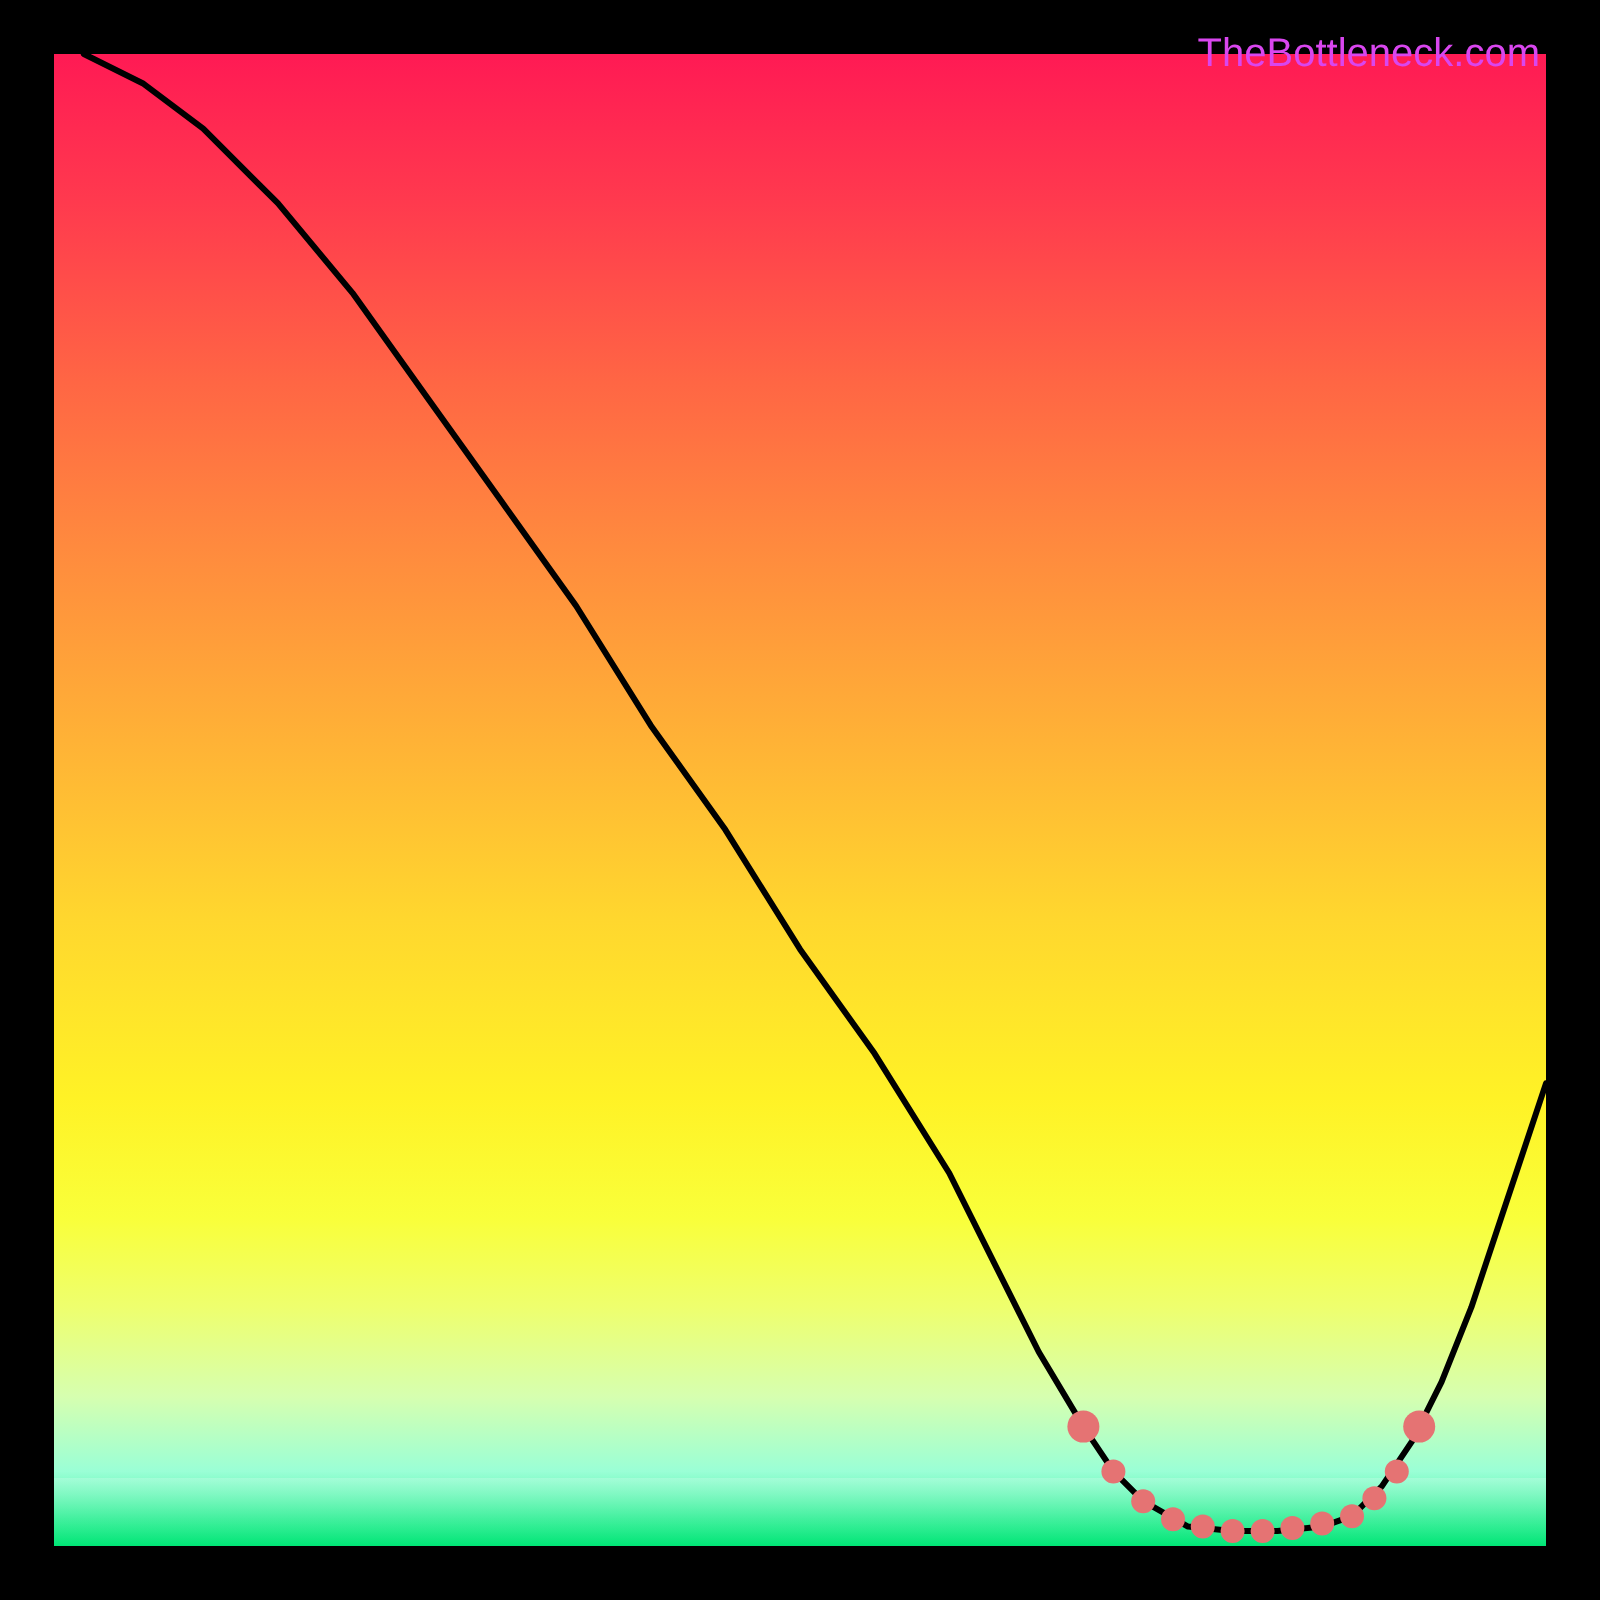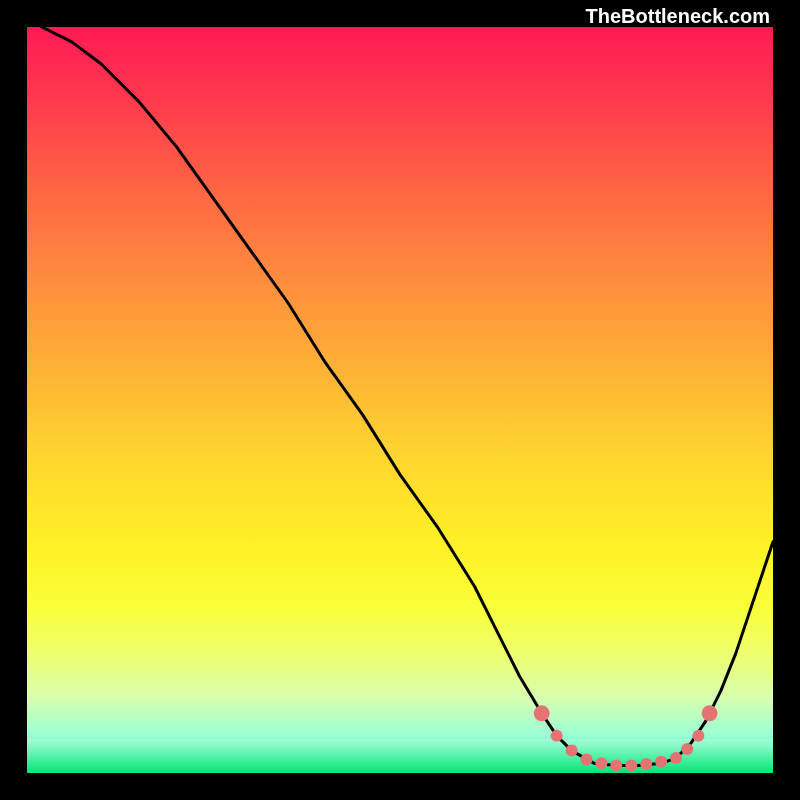--- a/index.html
+++ b/index.html
@@ -23,25 +23,25 @@
       #f9ff3a 78%,
       #eeff6e 84%,
       #d6ffb0 90%,
       #9affd6 95%,
       #00e676 100%
     );
   }
 
   .attribution {
     position: absolute;
-    top: 5px;
+    top: 16px;
     right: 30px;
-    color: #ffffff;
+    color: #d946ef;
     font-size: 20px;
-    font-weight: 700;
+    font-weight: 400;
     z-index: 10;
   }
 
   svg.curve {
     position: absolute;
     left: 0; top: 0;
     width: 746px; height: 746px;
     overflow: visible;
   }
 

